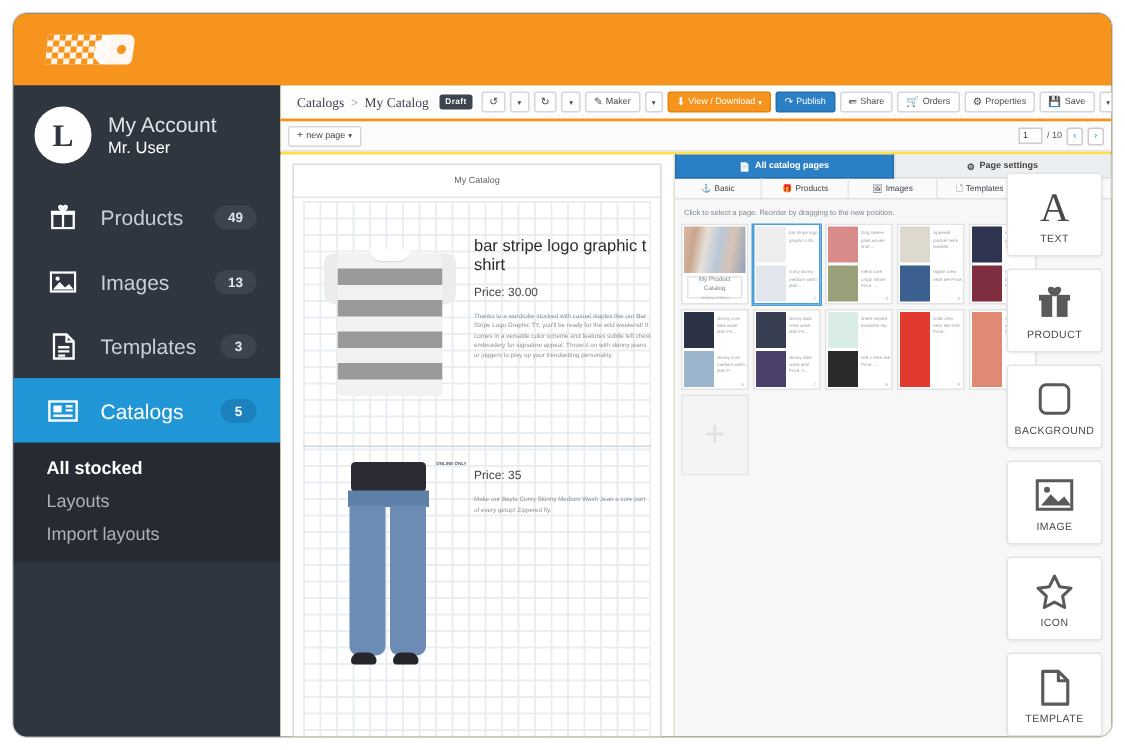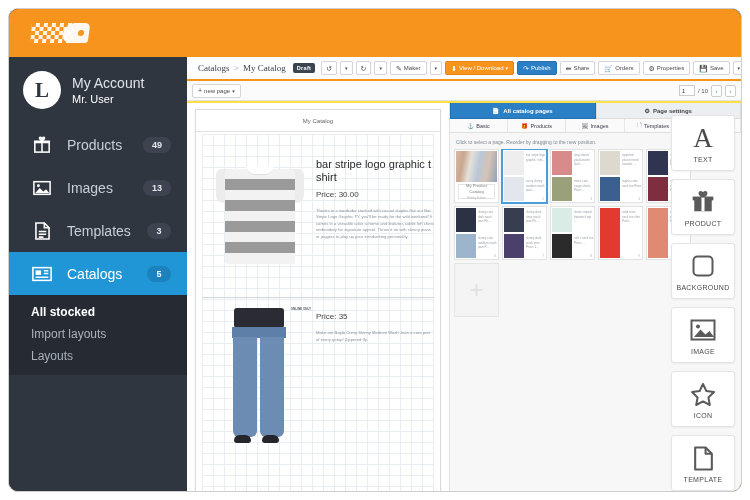--- a/index.html
+++ b/index.html
@@ -279,22 +279,22 @@
           <rect x="4" y="4.5" width="6" height="5" fill="#fff" stroke="none"></rect>
           <path d="M13 5h5M13 8h5M4 12h14"></path>
         </svg>
       </span>
       <span class="nav-label">Catalogs</span>
       <span class="badge">5</span>
     </div>
 
     <div class="subnav">
       <div class="subnav-item active">All stocked</div>
+      <div class="subnav-item">Layouts</div>
       <div class="subnav-item">Import layouts</div>
-      <div class="subnav-item">Layouts</div>
     </div>
 
   </div>
 
   <div class="main">
 
     <div class="toolbar">
       <span class="hamb">
           <i></i>
           <i></i>

